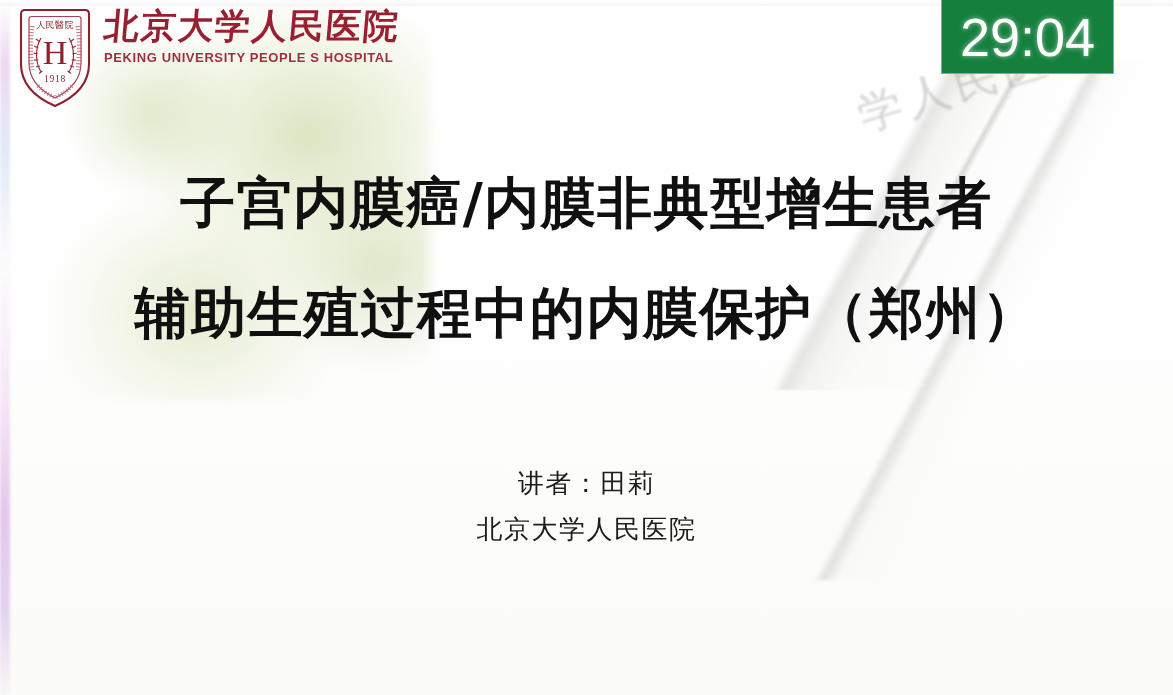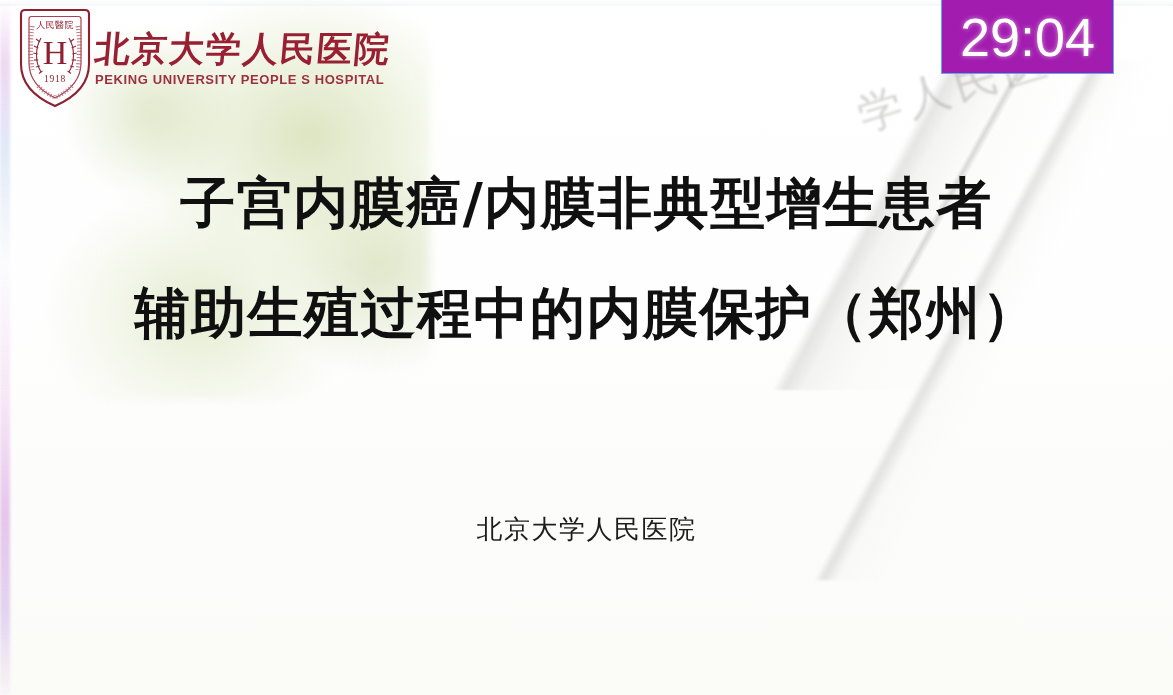--- a/index.html
+++ b/index.html
@@ -116,21 +116,21 @@
   }
   .bg-bottom-fringe{
     left:0; bottom:0; width:1173px; height:6px;
     background: linear-gradient(180deg, rgba(255,255,255,0) 0%, rgba(236,238,244,0.55) 100%);
   }
 
   
   #logo-block {
     position:absolute;
     left: 16px; top: 6px;
-    display:flex; align-items:center; gap: 1px;
+    display:flex; align-items:flex-start; gap: 10px;
     z-index: 6;
   }
 
   #crest { width: 78px; height: 104px; display:block; }
 
   #logo-text { display:flex; flex-direction:column; justify-content:center; }
 
   #logo-cn {
     font-family: "Liberation Serif", "DejaVu Serif", serif;
     font-size: 35px;
@@ -150,21 +150,21 @@
     color: #9c3040;
     white-space: nowrap;
     margin-top: 1px;
   }
 
   
   #timer-badge {
     position:absolute;
     left: 941px; top: 0px;
     width: 173px; height: 74px;
-    background: #a21caf;
+    background: #15803d;
     border: 1px solid #4fb2f2;
     border-top: none;
     display:flex; align-items:center; justify-content:center;
     z-index: 8;
   }
   #timer-text {
     font-family: "Liberation Sans", "DejaVu Sans", sans-serif;
     font-size: 54px;
     font-weight: 500;
     color: #ffffff;
@@ -270,16 +270,17 @@
     </div>
   </div>
 
   <div id="timer-badge">
     <span id="timer-text">29:04</span>
   </div>
 
   <div id="slide-body">
     <div class="title-line" id="title-line-2">辅助生殖过程中的内膜保护（郑州）</div>
     <div class="title-line" id="title-line-1">子宫内膜癌/内膜非典型增生患者</div>
+    <div class="speaker-line" id="speaker-name">讲者：田莉</div>
     <div class="speaker-line" id="speaker-affiliation">北京大学人民医院</div>
   </div>
 
 </div>
 
 </body></html>

